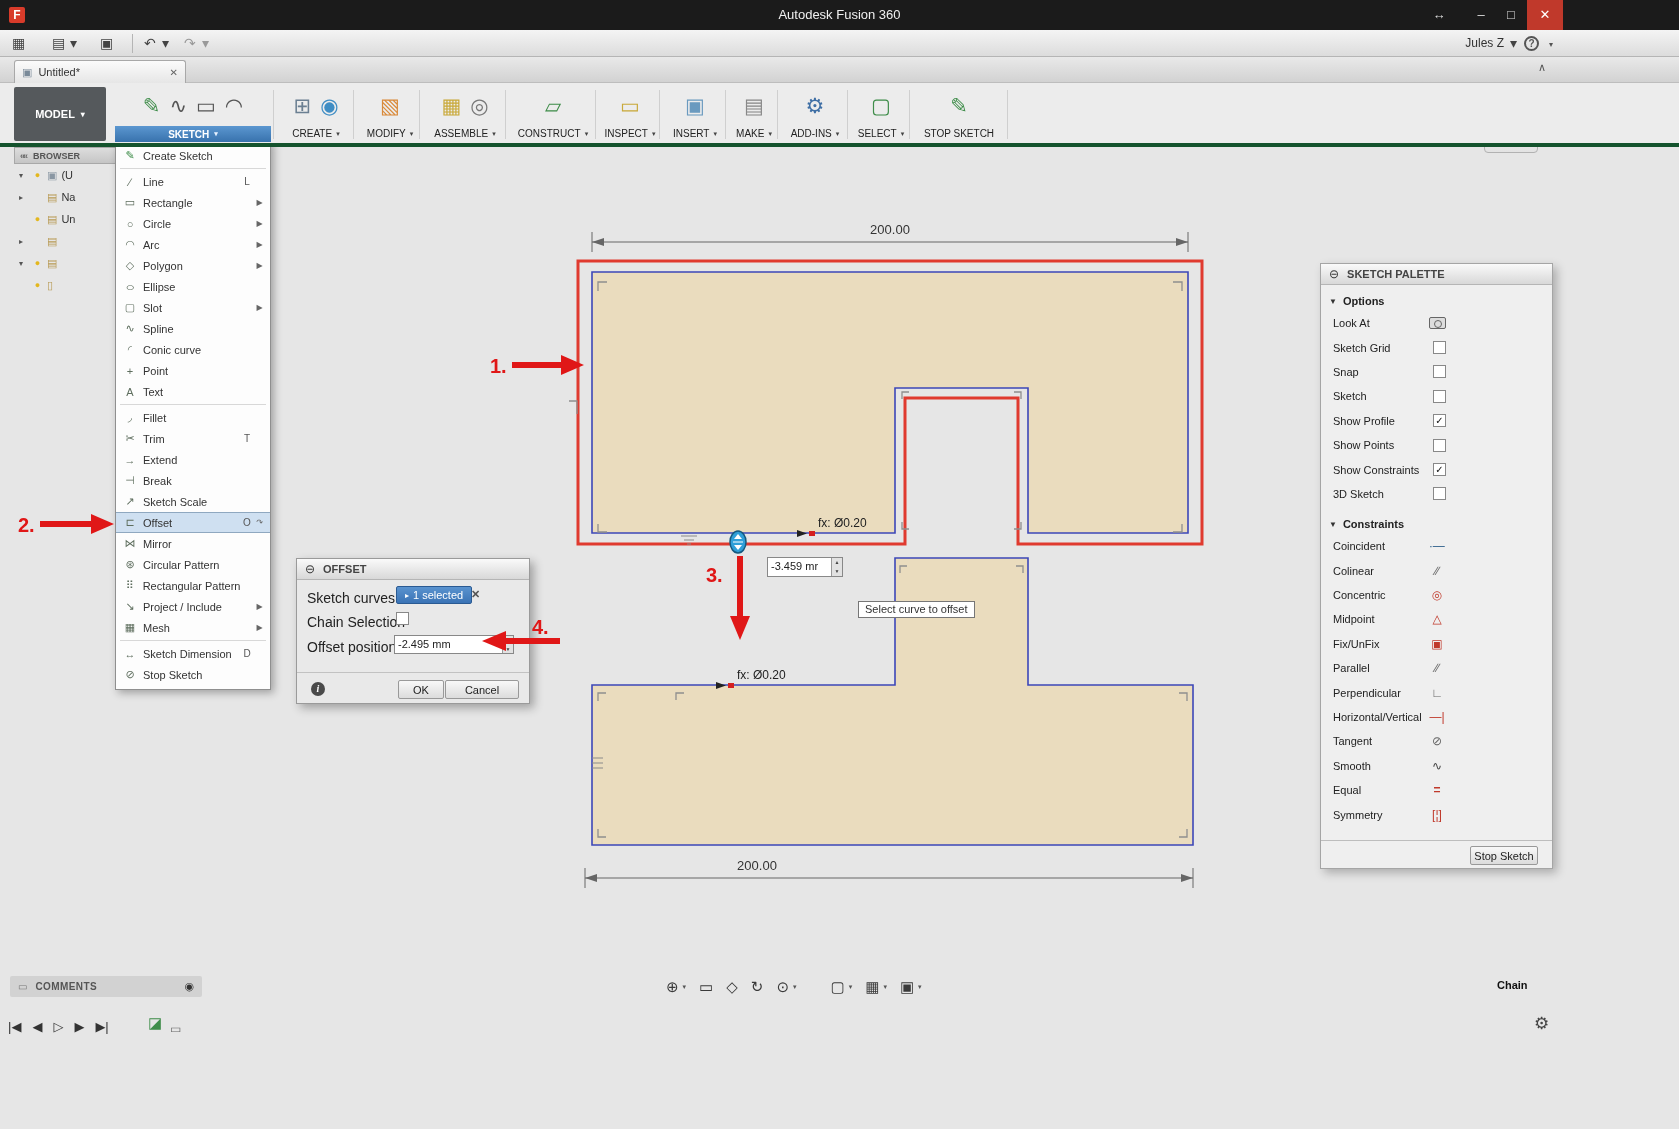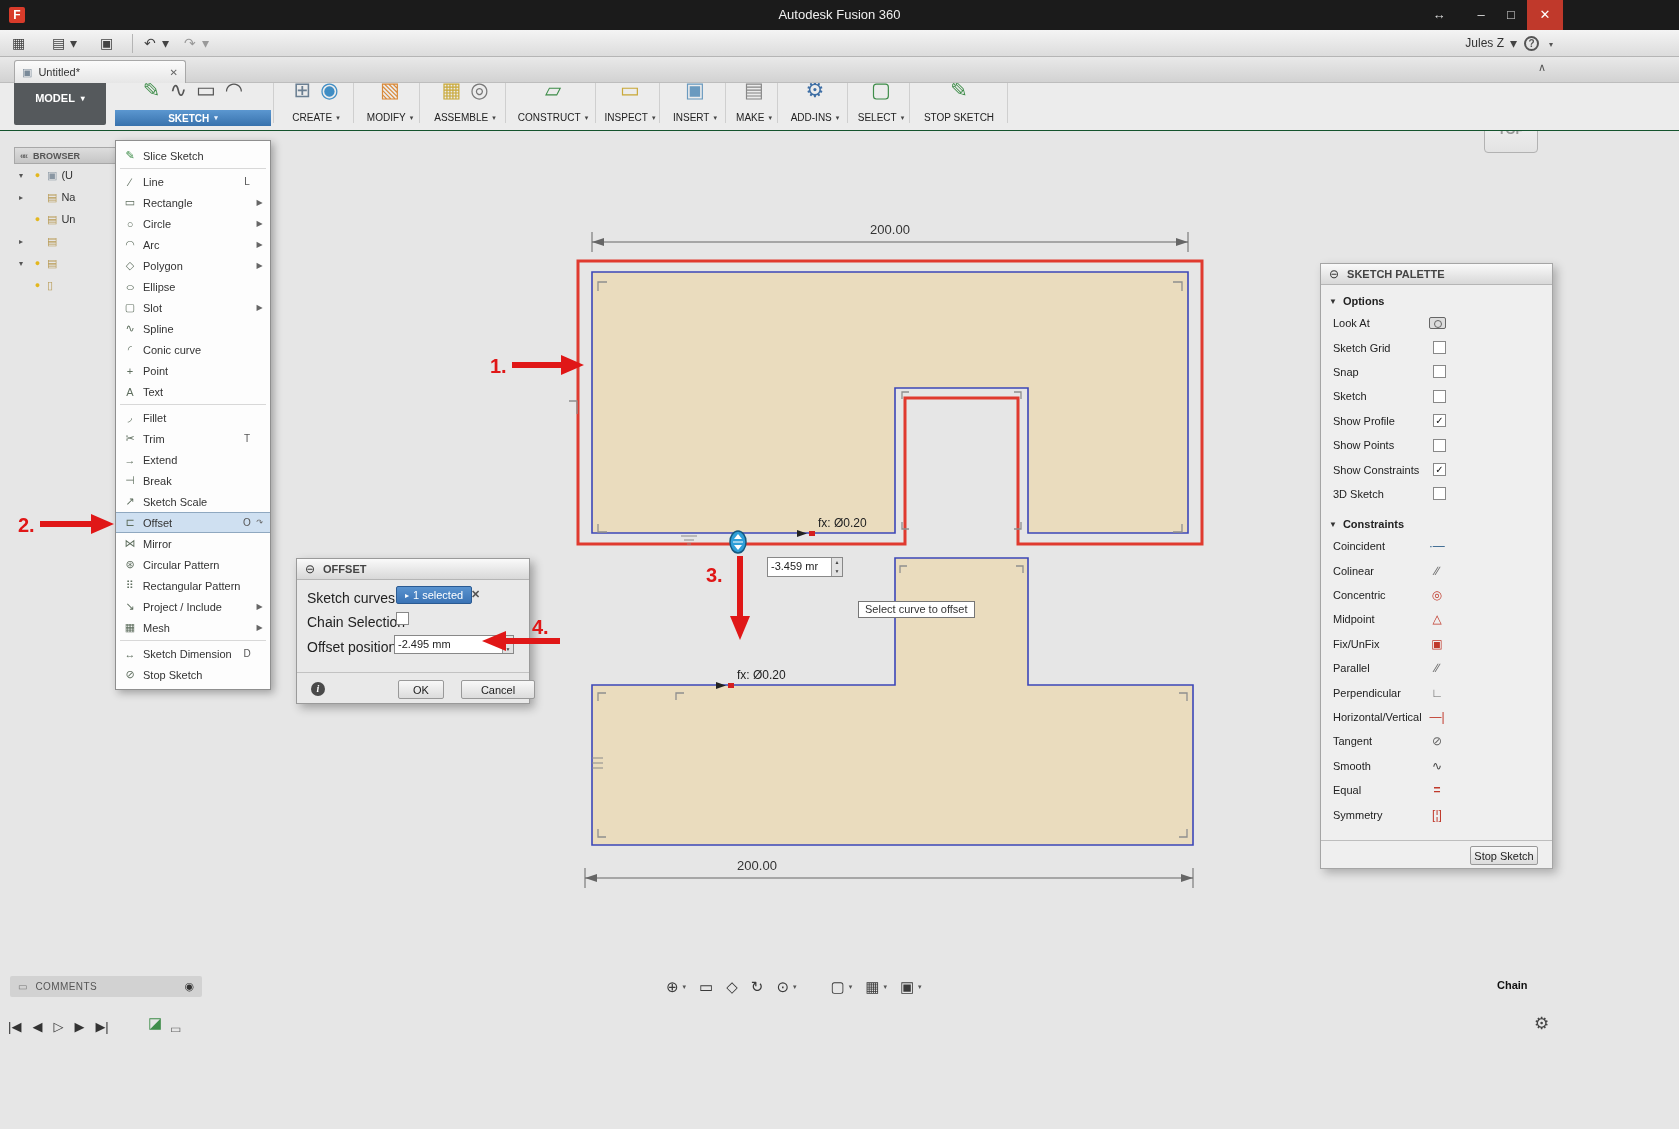--- a/index.html
+++ b/index.html
@@ -25,21 +25,21 @@
 
   
   .tabbar{position:absolute;left:0;top:57px;width:100%;height:26px;background:linear-gradient(#e9e9e9,#d2d2d2);border-bottom:1px solid #bdbdbd;z-index:50}
   .tab{position:absolute;left:14px;top:3px;width:172px;height:23px;background:linear-gradient(#fbfbfb,#e6e6e6);border:1px solid #a8a8a8;border-bottom:none;border-radius:3px 3px 0 0;display:flex;align-items:center;gap:6px;padding:0 7px;font-size:11px;color:#333}
   .tab .doc{color:#7a8a99;font-size:11px}
   .tab .lb{flex:1}
   .tab .x{color:#666;font-size:10px}
   .tab-collapse{position:absolute;right:133px;top:4px;font-size:11px;color:#555}
 
   
-  .ribbon{position:absolute;left:0;top:67px;width:100%;height:64px;background:#ececec;border-bottom:1px solid #14532d;z-index:40}
+  .ribbon{position:absolute;left:0;top:83px;width:100%;height:64px;background:#ececec;border-bottom:4px solid #14532d;z-index:40}
   .model-btn{position:absolute;left:14px;top:4px;width:92px;height:54px;background:#55595c;color:#fff;display:flex;align-items:center;justify-content:center;gap:6px;font-size:11px;font-weight:bold;border-radius:2px}
   .model-btn .caret{font-size:8px}
   .rsep{position:absolute;top:7px;width:1px;height:49px;background:#cfcfcf}
   .rgroup{position:absolute;top:4px;height:58px}
   .rg-icons{height:38px;display:flex;align-items:center;justify-content:center;gap:9px;font-size:21px}
   .rg-label{position:absolute;left:0;right:0;top:41px;font-size:10px;color:#222;text-align:center;display:flex;align-items:center;justify-content:center;gap:4px}
   .rg-label .caret{font-size:7px;color:#444}
   .sketch-bar{position:absolute;left:0;right:0;top:39px;height:16px;background:linear-gradient(#5b97d0,#3872ad);color:#fff;font-size:10px;font-weight:bold;display:flex;align-items:center;justify-content:center;gap:5px}
   .sketch-bar .caret{font-size:7px;color:#e8f2ff}
 
@@ -93,21 +93,21 @@
   .pal-footsep{position:absolute;left:0;right:0;top:576px;height:1px;background:#bdbdbd}
   .stopbtn{left:auto;right:14px;top:582px;width:68px}
 
   
   .viewcube{position:absolute;left:1484px;top:105px;width:54px;height:48px;background:linear-gradient(#f7f7f7,#e3e3e3);border:1px solid #b2b2b2;border-radius:4px;display:flex;align-items:center;justify-content:center;font-size:13px;font-weight:bold;color:#999;z-index:8}
   .tooltip{position:absolute;left:858px;top:601px;background:#fff;border:1px solid #767676;padding:1px 6px 2px;font-size:11px;color:#333;z-index:12;white-space:nowrap}
   .cinput{position:absolute;left:767px;top:557px;width:76px;height:20px;z-index:12}
 
   
   .comments{position:absolute;left:10px;top:976px;width:192px;height:21px;background:#d2d2d2;border-radius:2px;display:flex;align-items:center;gap:8px;padding:0 8px;z-index:10}
-  .comments .lb{flex:1;font-size:10px;font-weight:normal;color:#555;letter-spacing:.4px}
+  .comments .lb{flex:1;font-size:10px;font-weight:bold;color:#555;letter-spacing:.4px}
   .navbar{position:absolute;left:666px;top:974px;height:26px;display:flex;align-items:center;gap:13px;font-size:15px;color:#3a3a3a;z-index:10}
   .navbar .caret{font-size:7px;color:#555;margin-left:-9px}
   .navbar .gap{width:8px}
   .timeline{position:absolute;left:8px;top:1012px;height:28px;display:flex;align-items:center;gap:11px;font-size:13px;color:#333;z-index:10}
   .tl-mark1{position:absolute;left:148px;top:1014px;font-size:15px;color:#3f8d4a;z-index:10}
   .tl-mark2{position:absolute;left:170px;top:1022px;font-size:12px;color:#666;z-index:10}
   .gear{position:absolute;left:1534px;top:1013px;font-size:17px;color:#444;z-index:10}
   .chain{position:absolute;left:1497px;top:979px;font-size:11px;font-weight:bold;color:#111;z-index:10}
 
   .svg-layer{position:absolute;left:0;top:0;z-index:5}
@@ -376,21 +376,21 @@
     </div>
   </div>
 
   <div class="viewcube">
     <span>TOP</span>
   </div>
 
   <div class="menu">
     <div class="mi">
         <span class="ic" style="color:#3f8d4a">✎</span>
-        <span class="lb">Slice Sketch</span>
+        <span class="lb">Create Sketch</span>
         <span class="key"></span>
         <span class="arr"></span>
       </div>
     <div class="msep"></div>
     <div class="mi">
         <span class="ic">∕</span>
         <span class="lb">Line</span>
         <span class="key">L</span>
         <span class="arr"></span>
       </div>
@@ -553,21 +553,21 @@
     <div class="input" style="position:absolute;left:97px;top:76px;width:120px;height:19px">
       <span class="tx">-2.495 mm</span>
       <span class="spin">
           <span>▲</span>
           <span>▼</span>
         </span>
     </div>
     <div class="dl-footsep"></div>
     <div class="info">i</div>
     <div class="btn" style="left:101px;top:121px;width:46px">OK</div>
-    <div class="btn" style="left:164px;top:121px;width:74px">Cancel</div>
+    <div class="btn" style="left:148px;top:121px;width:74px">Cancel</div>
   </div>
 
   <div class="cinput">
     <div class="input" style="width:76px;height:20px">
       <span class="tx">-3.459 mr</span>
       <span class="spin">
           <span>▲</span>
           <span>▼</span>
         </span>
     </div>

